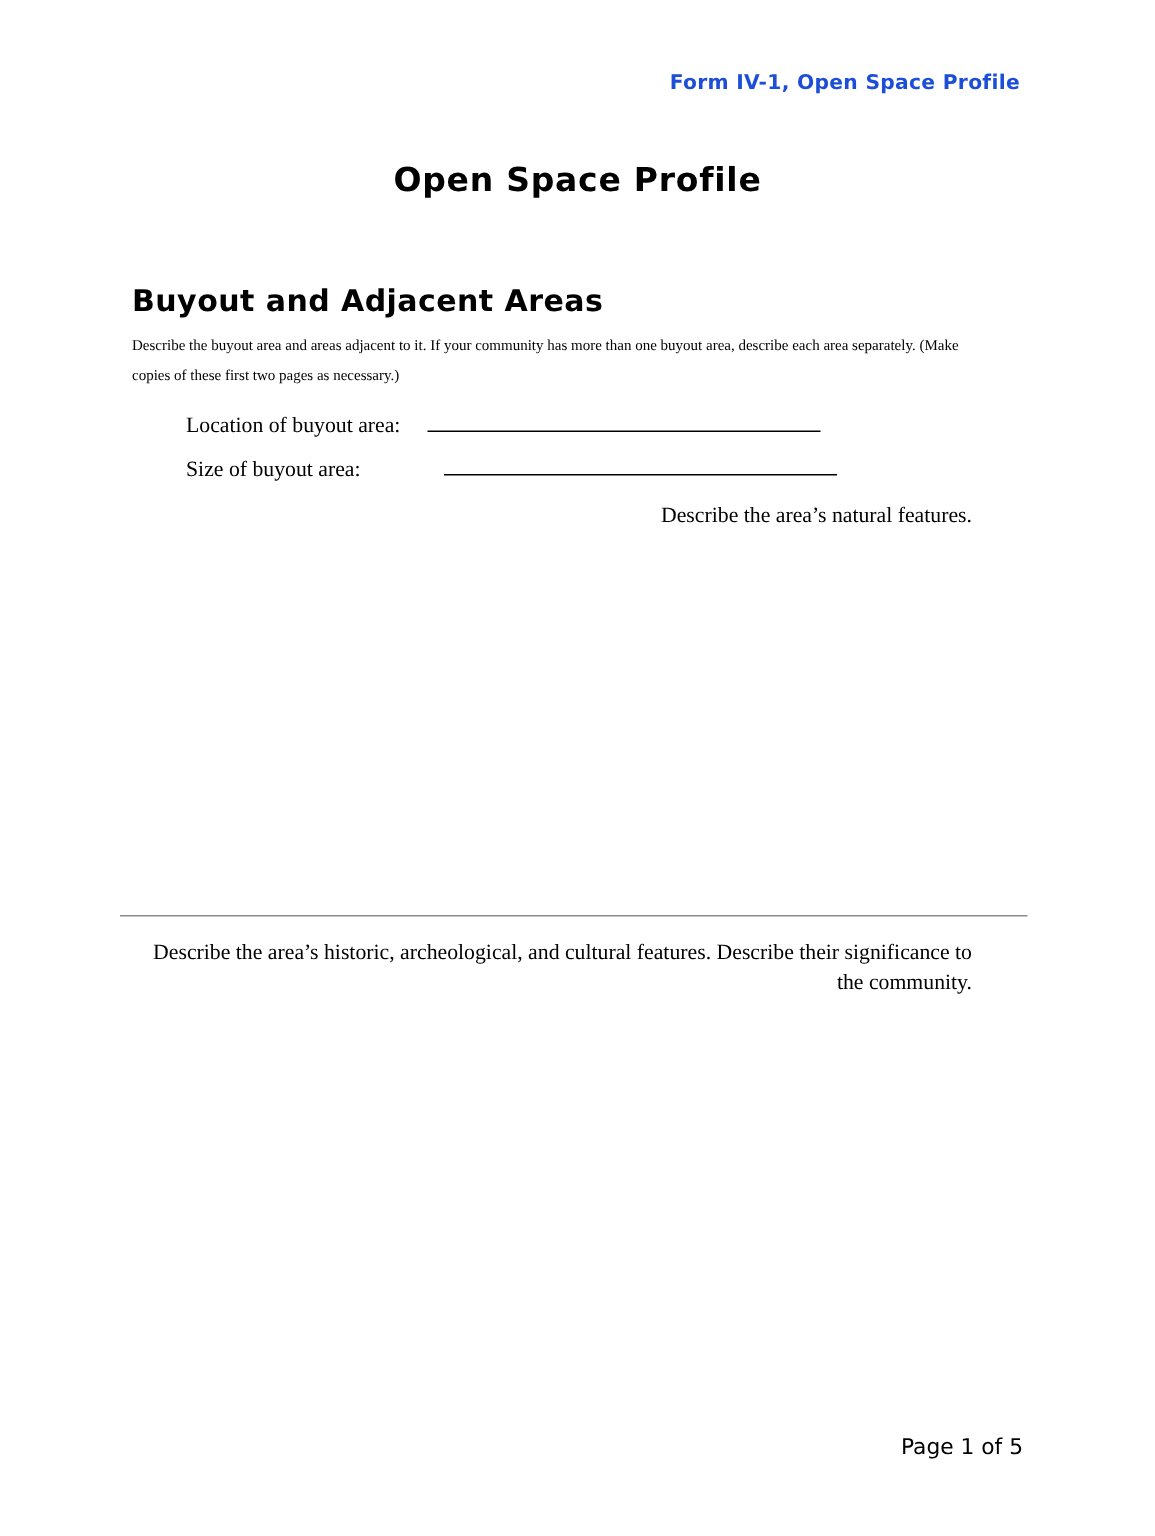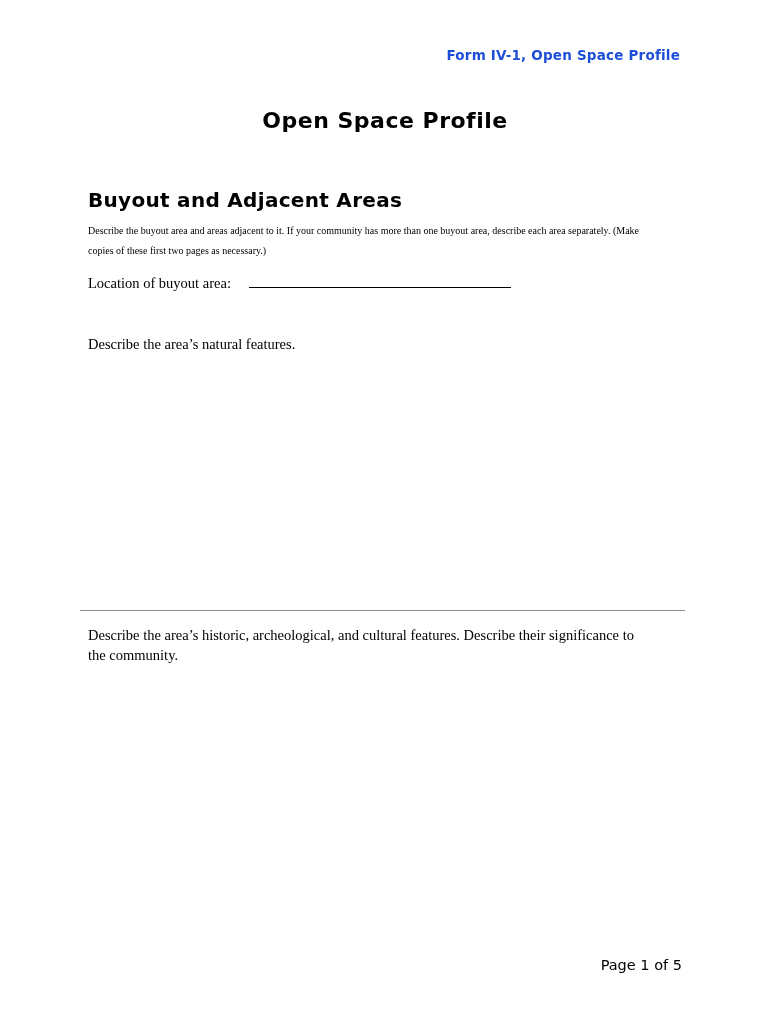--- a/index.html
+++ b/index.html
@@ -80,20 +80,21 @@
   
   .field-row {
     position: absolute;
     left: 88px;
     font-size: 14.5px;
     white-space: nowrap;
   }
   .field-row .field-label {
     display: inline-block;
     vertical-align: baseline;
+    margin-left: 36px;
   }
   .field-row .field-blank {
     display: inline-block;
     vertical-align: baseline;
     border-bottom: 1px solid #000;
     height: 14px;
   }
 
   #field-location { top: 273px; }
   #field-location .field-blank {
@@ -106,20 +107,21 @@
     width: 262px;
     margin-left: 56px;
   }
 
   
   .prompt {
     position: absolute;
     left: 88px;
     font-size: 14.5px;
     line-height: 20px;
+    text-align: right;
   }
   #prompt-natural {
     top: 334px;
     width: 560px;
   }
   #prompt-historic {
     top: 625px;
     width: 560px;
   }
 
@@ -172,20 +174,23 @@
   </div>
 
   <div class="section-heading">Buyout and Adjacent Areas</div>
 
   <div class="intro-para">Describe the buyout area and areas adjacent to it.  If your community has more than one buyout area, describe each area separately.  (Make copies of these first two pages as necessary.)</div>
 
   <div class="field-row" id="field-location">
     <span class="field-label">Location of  buyout area:</span><span class="field-blank"></span>
   </div>
 
+  <div class="field-row" id="field-size">
+    <span class="field-label">Size of buyout area:</span><span class="field-blank"></span>
+  </div>
 
   <div class="prompt" id="prompt-natural">Describe the area’s natural features.</div>
 
   <div class="answer-area" id="answer-natural"></div>
 
   <div class="divider"></div>
 
   <div class="prompt" id="prompt-historic">Describe the area’s historic, archeological, and cultural features.  Describe their significance to the community.</div>
 
   <div class="answer-area" id="answer-historic"></div>

